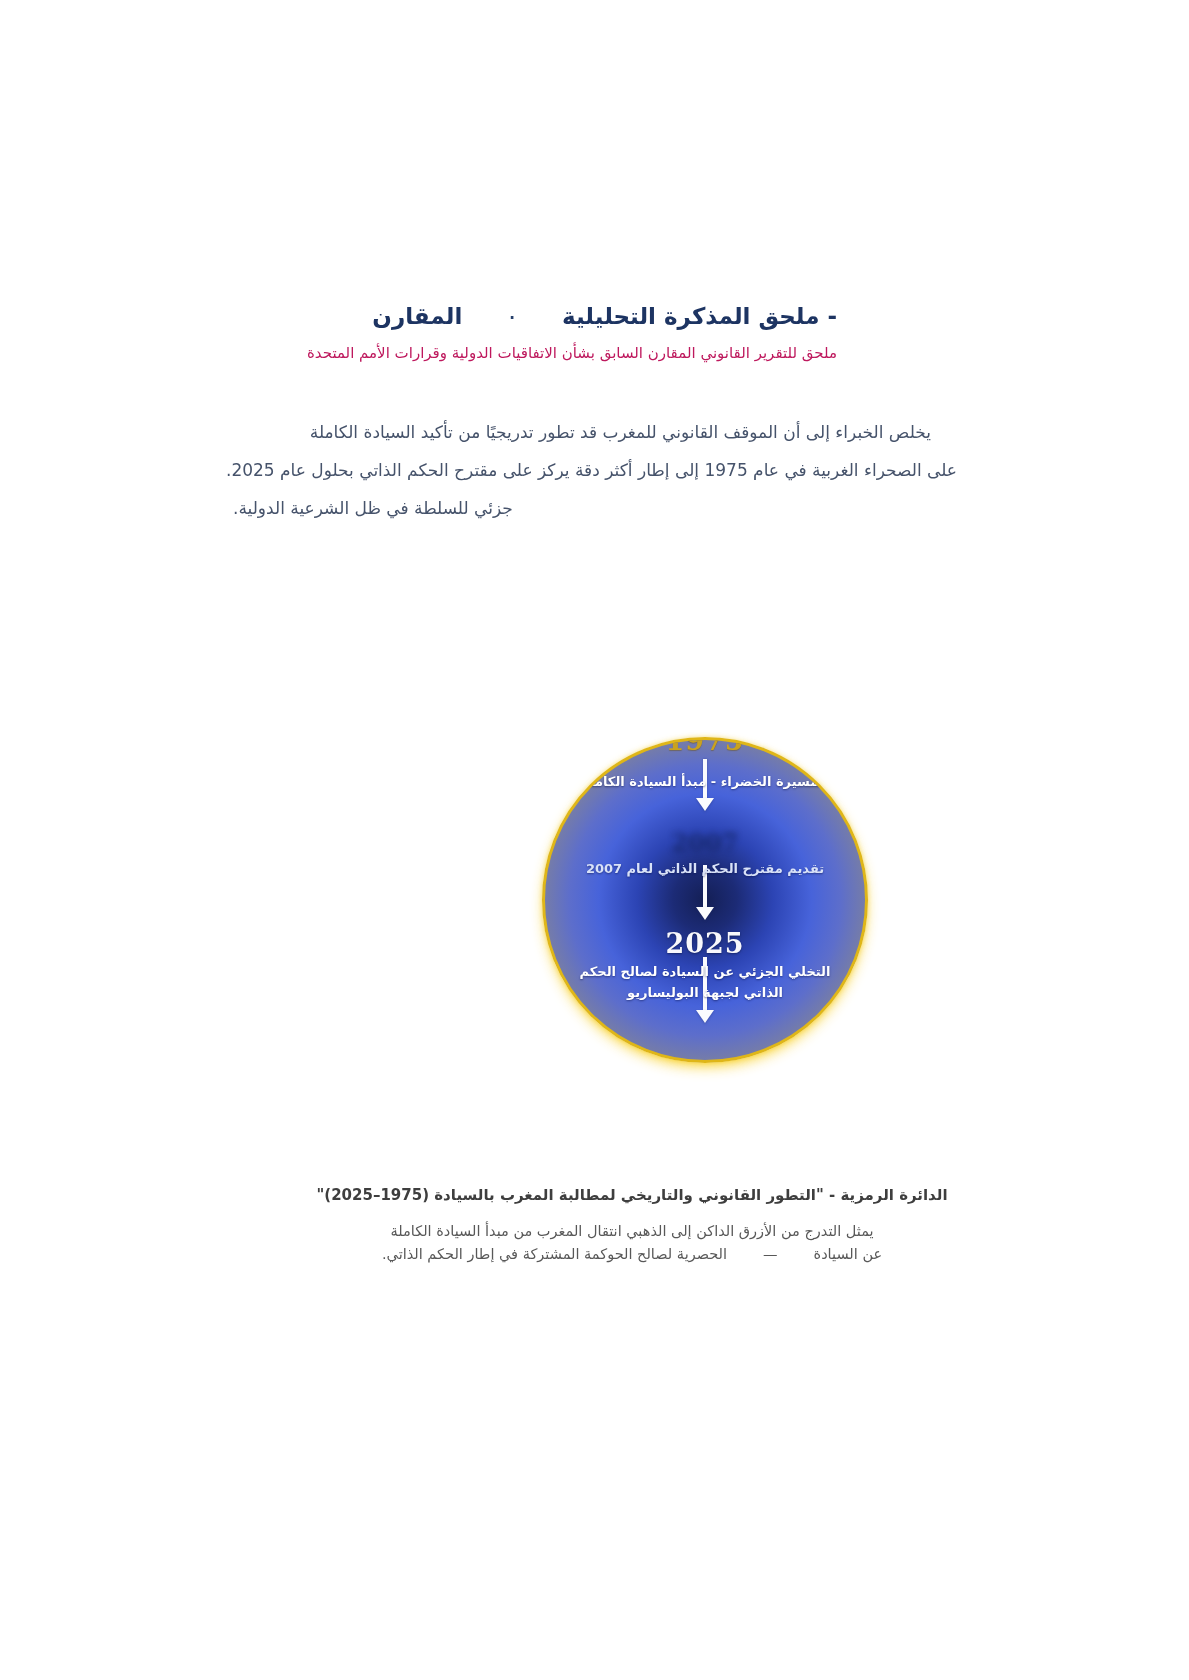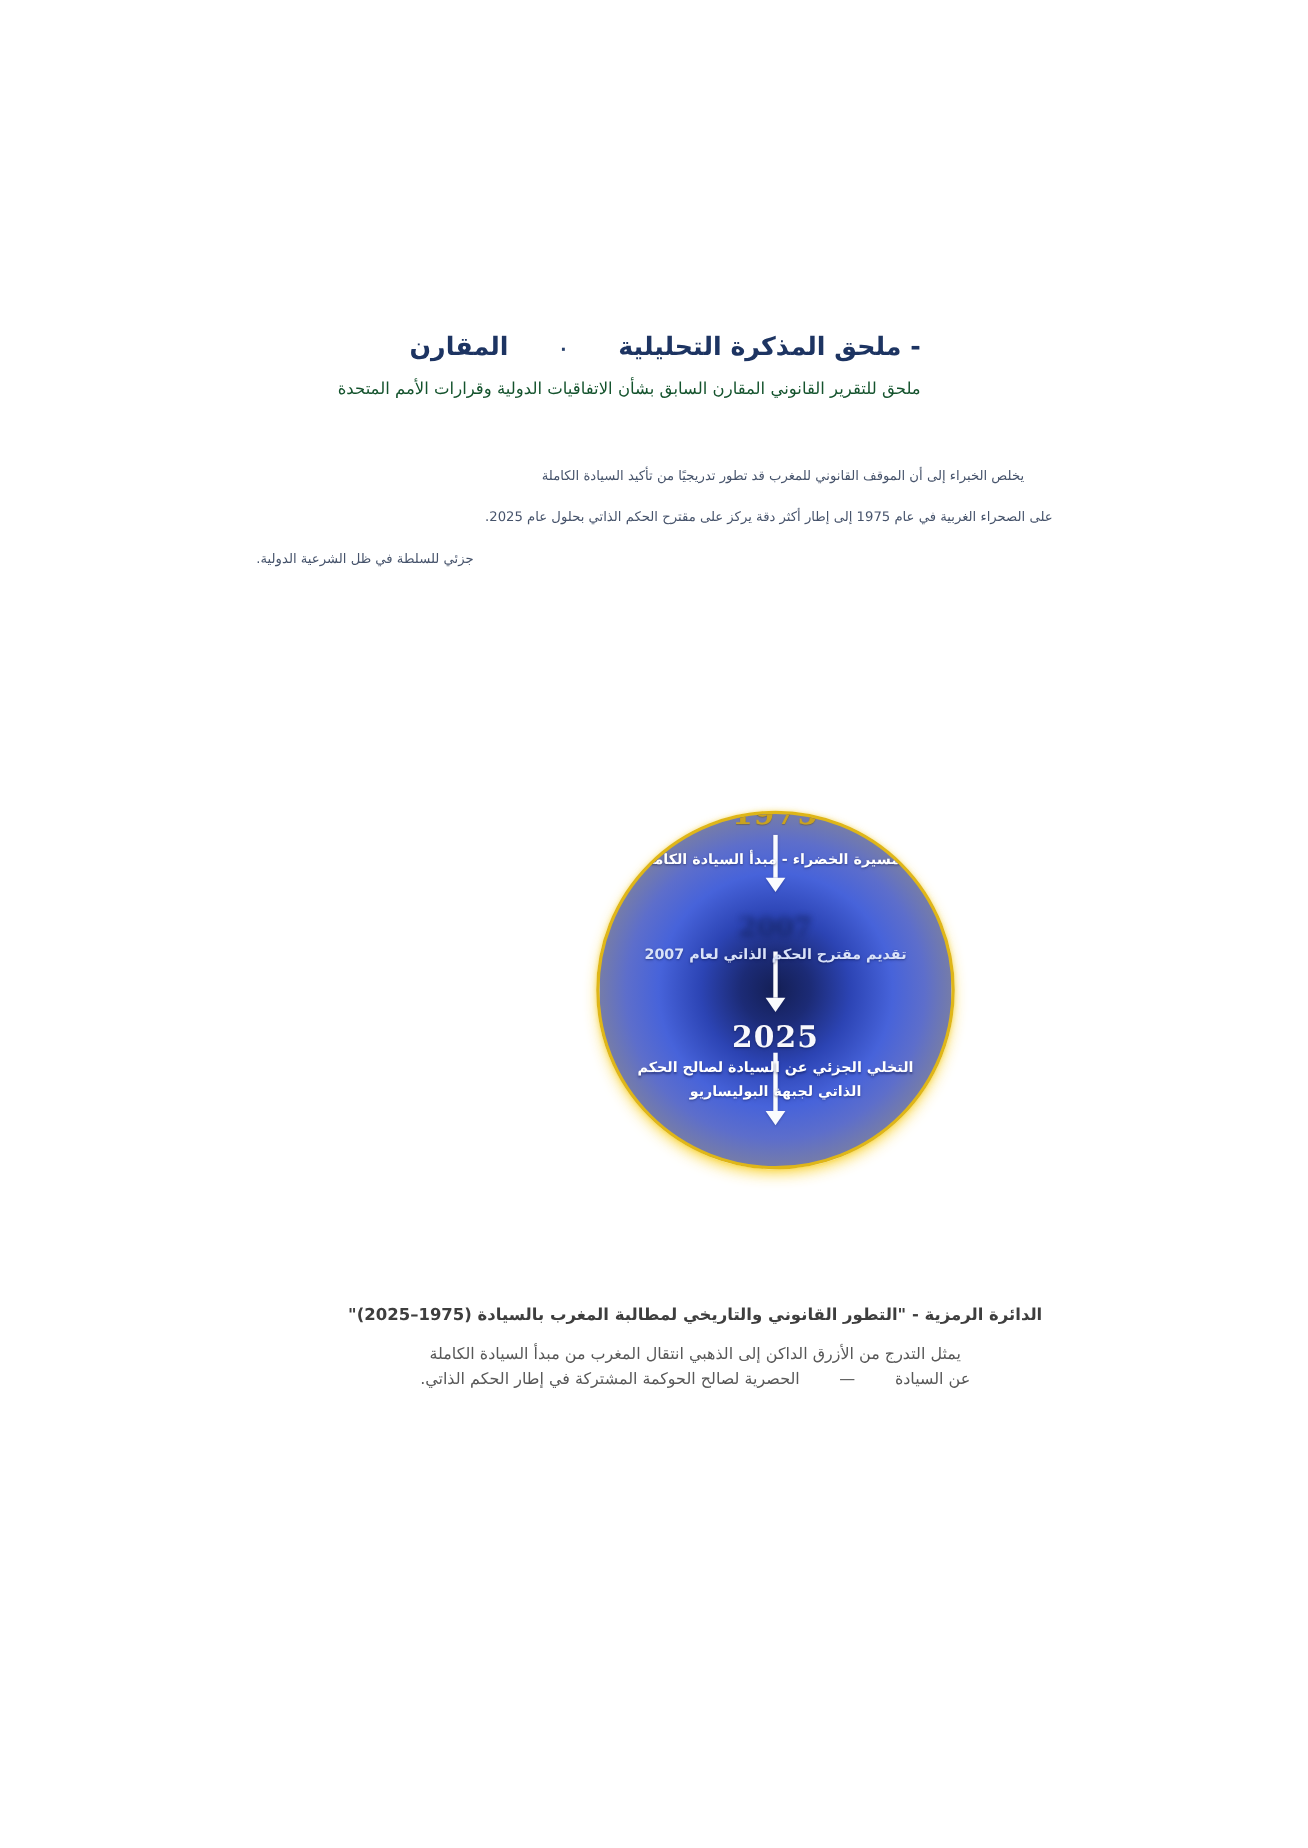--- a/index.html
+++ b/index.html
@@ -9,25 +9,25 @@
     overflow:hidden; font-family:"DejaVu Sans", sans-serif;
   }
 
   
   .doc-header { position:absolute; top:303px; right:352px; text-align:right; }
   .doc-title {
     display:flex; direction:rtl; align-items:center; gap:47px;
     font-size:23px; font-weight:bold; color:#1d3462; white-space:nowrap;
   }
   .title-dot { font-size:15px; color:#27406b; transform:translateY(2px); }
-  .doc-subtitle { margin-top:15px; font-size:15px; color:#14532d; white-space:nowrap; }
+  .doc-subtitle { margin-top:15px; font-size:15px; color:#be185d; white-space:nowrap; }
 
   
   .summary { position:absolute; top:413px; right:232px; width:724px; direction:rtl;
-             font-size:12px; color:#46536b;margin-left:32px; }
+             font-size:17px; color:#46536b;margin-left:32px; }
   .s-line { line-height:38px; white-space:nowrap; text-align:right; }
   .s-line.indent { padding-right:26px; }
   .s-line.left-tail { text-align:left; }
 
   
   .circle {
     position:absolute; left:542px; top:737px; width:326px; height:326px;
     border-radius:50%; border:3px solid #dfb618; overflow:hidden;
     background: radial-gradient(circle at 50% 50%,
       #141f55 0%, #1c2b76 14%, #2c44b4 30%, #4763da 47%,

